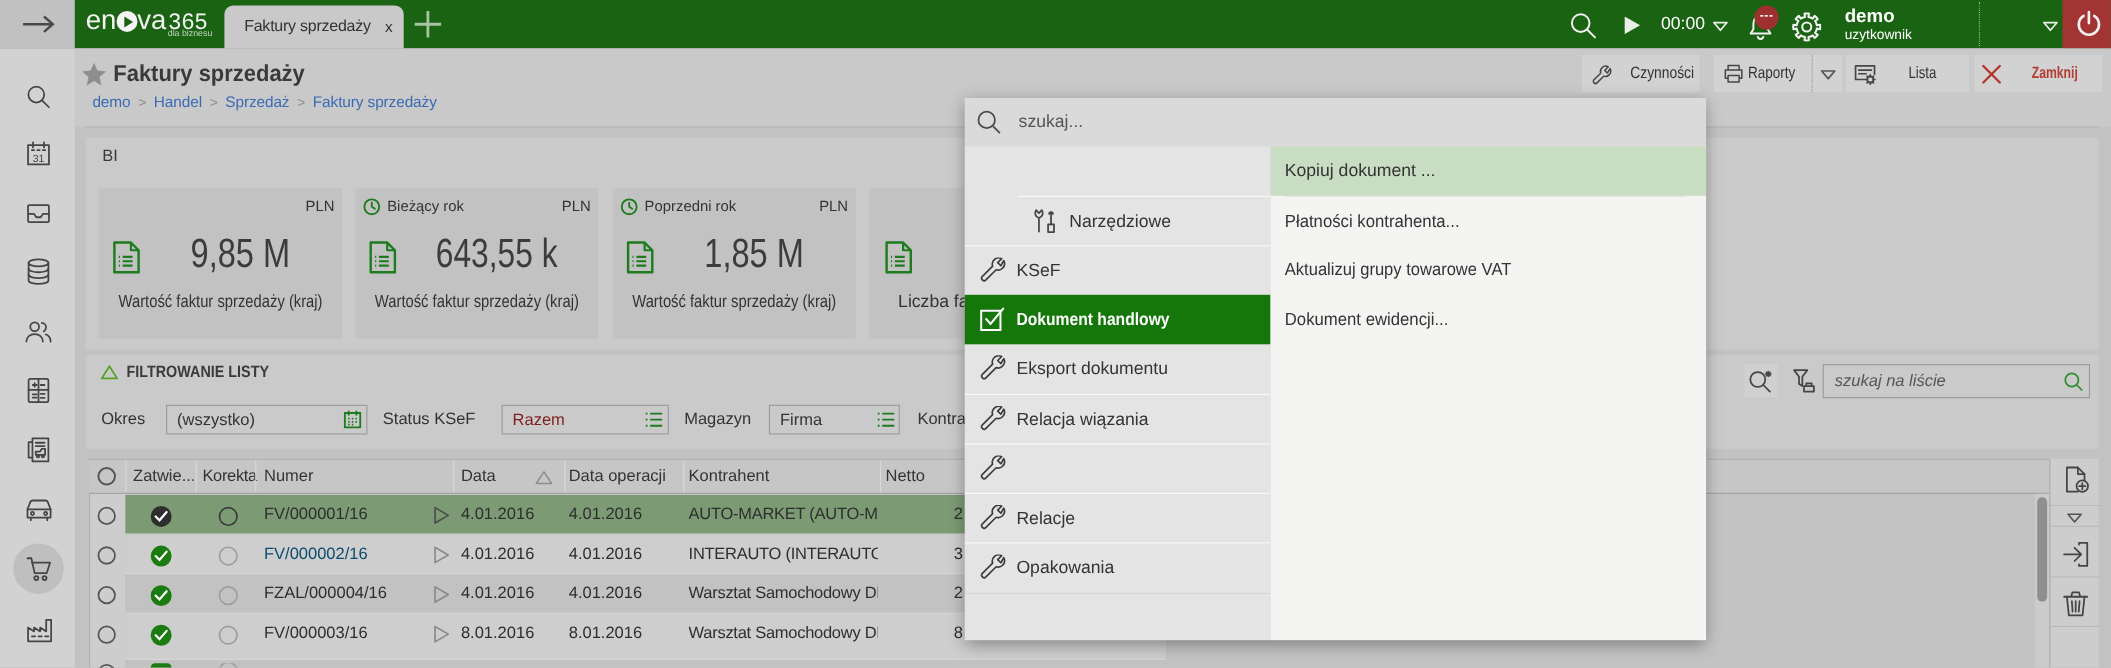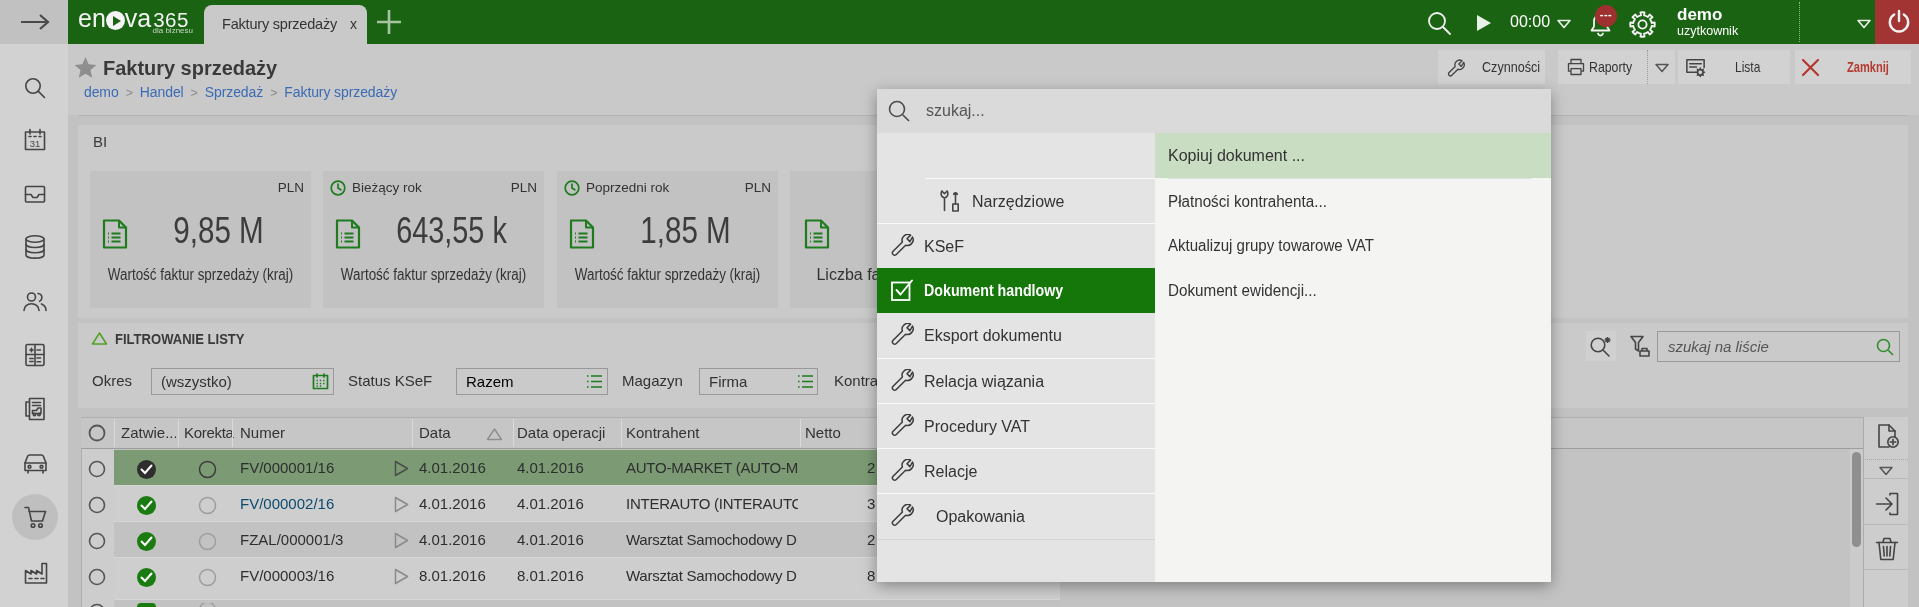--- a/index.html
+++ b/index.html
@@ -237,21 +237,21 @@
 <div class="abs" style="left:151px;top:368px;width:181px;height:25px;border:1px solid #999;">
   <div class="abs" style="left:9px;top:0;height:25px;line-height:25px;font-size:15px;color:#333;">(wszystko)</div>
   <svg class="abs" style="right:4px;top:4px" width="17" height="17" viewBox="0 0 17 17">
     <rect x="1.5" y="2.5" width="14" height="13" class="icg" stroke-width="1.5"></rect>
     <path d="M5 1 v3 M12 1 v3" class="icg" stroke-width="1.5"></path>
     <path d="M4.5 7.5 h1.4 M7.8 7.5 h1.4 M11.1 7.5 h1.4 M4.5 10.5 h1.4 M7.8 10.5 h1.4 M11.1 10.5 h1.4 M4.5 13 h1.4 M7.8 13 h1.4" stroke="#1e7b1e" stroke-width="1.6" fill="none"></path>
   </svg>
 </div>
 <div class="abs" style="left:348px;top:367px;height:28px;line-height:28px;font-size:15px;color:#333;">Status KSeF</div>
 <div class="abs" style="left:456px;top:368px;width:150px;height:25px;border:1px solid #999;">
-  <div class="abs" style="left:9px;top:0;height:25px;line-height:25px;font-size:15px;color:#000000;">Razem</div>
+  <div class="abs" style="left:9px;top:0;height:25px;line-height:25px;font-size:15px;color:#7f1d1d;">Razem</div>
   <svg class="abs" style="right:4px;top:5px" width="17" height="15" viewBox="0 0 17 15">
     <path d="M5 2 h11 M5 7.5 h11 M5 13 h11" stroke="#1e7b1e" stroke-width="1.7"></path>
     <path d="M1 2 h1.6 M1 7.5 h1.6 M1 13 h1.6" stroke="#1e7b1e" stroke-width="1.7"></path>
   </svg>
 </div>
 <div class="abs" style="left:622px;top:367px;height:28px;line-height:28px;font-size:15px;color:#333;">Magazyn</div>
 <div class="abs" style="left:699px;top:368px;width:117px;height:25px;border:1px solid #999;">
   <div class="abs" style="left:9px;top:0;height:25px;line-height:25px;font-size:15px;color:#333;">Firma</div>
   <svg class="abs" style="right:3px;top:5px" width="17" height="15" viewBox="0 0 17 15">
     <path d="M5 2 h11 M5 7.5 h11 M5 13 h11" stroke="#1e7b1e" stroke-width="1.7"></path>
@@ -365,21 +365,21 @@
 <div class="abs" style="left:867px;top:486px;height:36px;line-height:36px;font-size:15px;color:#2e2e2e;">3</div>
 
 <div class="abs" style="left:137px;top:532px;width:19px;height:19px;border-radius:50%;background:#1a7b10;">
       <svg style="position:absolute;left:3px;top:4px" width="13" height="11" viewBox="0 0 13 11">
         <path d="M1.5 5.5 L5 9 L11.5 1.5" stroke="#fff" stroke-width="2" fill="none" stroke-linecap="round"></path>
       </svg>
     </div>
 <svg class="abs" style="left:198px;top:532px" width="19" height="19" viewBox="0 0 19 19">
       <circle cx="9.5" cy="9.5" r="8" stroke="#9d9d9d" stroke-width="1.5" fill="none"></circle>
     </svg>
-<div class="abs" style="left:240px;top:522px;height:36px;line-height:36px;font-size:15px;color:#2e2e2e;">FZAL/000001/3</div>
+<div class="abs" style="left:240px;top:522px;height:36px;line-height:36px;font-size:15px;color:#2e2e2e;">FZAL/000004/16</div>
 <svg class="abs" style="left:393px;top:532px" width="17" height="17" viewBox="0 0 17 17">
       <path d="M2.5 1.5 L14.5 8.5 L2.5 15.5 Z" stroke="#8a8a8a" stroke-width="1.5" fill="none" stroke-linejoin="round"></path>
     </svg>
 <div class="abs" style="left:419px;top:522px;height:36px;line-height:36px;font-size:15px;color:#2e2e2e;">4.01.2016</div>
 <div class="abs" style="left:517px;top:522px;height:36px;line-height:36px;font-size:15px;color:#2e2e2e;">4.01.2016</div>
 <div class="abs" style="left:626px;top:522px;width:172px;height:36px;line-height:36px;font-size:15px;letter-spacing:-0.25px;color:#2e2e2e;overflow:hidden;white-space:nowrap;">Warsztat Samochodowy DRYGAŁA</div>
 <div class="abs" style="left:867px;top:522px;height:36px;line-height:36px;font-size:15px;color:#2e2e2e;">2</div>
 
 <div class="abs" style="left:137px;top:568px;width:19px;height:19px;border-radius:50%;background:#1a7b10;">
       <svg style="position:absolute;left:3px;top:4px" width="13" height="11" viewBox="0 0 13 11">
@@ -472,33 +472,32 @@
   <div class="abs" style="left:0;top:269px;width:278px;height:45px;border-top:1px solid #fafafa;">
     <svg class="abs" style="left:13px;top:10px" width="25" height="25" viewBox="0 0 25 25">
           <use href="#wr"></use>
         </svg>
     <div class="abs" style="left:47px;top:0;height:45px;line-height:45px;font-size:16px;color:#333;">Relacja wiązania</div>
   </div>
   <div class="abs" style="left:0;top:314px;width:278px;height:45px;border-top:1px solid #fafafa;">
     <svg class="abs" style="left:13px;top:10px" width="25" height="25" viewBox="0 0 25 25">
           <use href="#wr"></use>
         </svg>
-    <div class="abs" style="left:47px;top:0;height:45px;line-height:45px;font-size:16px;color:#333;">Procedury VAT</div>
   </div>
   <div class="abs" style="left:0;top:359px;width:278px;height:45px;border-top:1px solid #fafafa;">
     <svg class="abs" style="left:13px;top:10px" width="25" height="25" viewBox="0 0 25 25">
           <use href="#wr"></use>
         </svg>
     <div class="abs" style="left:47px;top:0;height:45px;line-height:45px;font-size:16px;color:#333;">Relacje</div>
   </div>
   <div class="abs" style="left:0;top:404px;width:278px;height:45px;border-top:1px solid #fafafa;border-bottom:1px solid #d6d6d6;box-sizing:content-box;">
     <svg class="abs" style="left:13px;top:10px" width="25" height="25" viewBox="0 0 25 25">
           <use href="#wr"></use>
         </svg>
-    <div class="abs" style="left:59px;top:0;height:45px;line-height:45px;font-size:16px;color:#333;">Opakowania</div>
+    <div class="abs" style="left:47px;top:0;height:45px;line-height:45px;font-size:16px;color:#333;">Opakowania</div>
   </div>
 
   <div class="abs" style="left:278px;top:44px;width:396px;height:449px;background:#f4f4f3;"></div>
   <div class="abs" style="left:278px;top:44px;width:396px;height:45px;background:#c9ddc2;">
     <div class="abs" style="left:13px;top:0;height:29px;line-height:45px;font-size:16px;color:#333;">Kopiuj dokument ...</div>
   </div>
   <div class="abs" style="left:291px;top:89px;height:45px;line-height:45px;font-size:16px;color:#333;border-top:1px solid #e0e0e0;width:383px;transform:scaleX(0.95);transform-origin:0 50%;">Płatności kontrahenta...</div>
   <div class="abs" style="left:291px;top:134px;height:45px;line-height:45px;font-size:16px;color:#333;white-space:nowrap;transform:scaleX(0.94);transform-origin:0 50%;">Aktualizuj grupy towarowe VAT</div>
   <div class="abs" style="left:291px;top:179px;height:45px;line-height:45px;font-size:16px;color:#333;white-space:nowrap;transform:scaleX(0.95);transform-origin:0 50%;">Dokument ewidencji...</div>
 </div>

